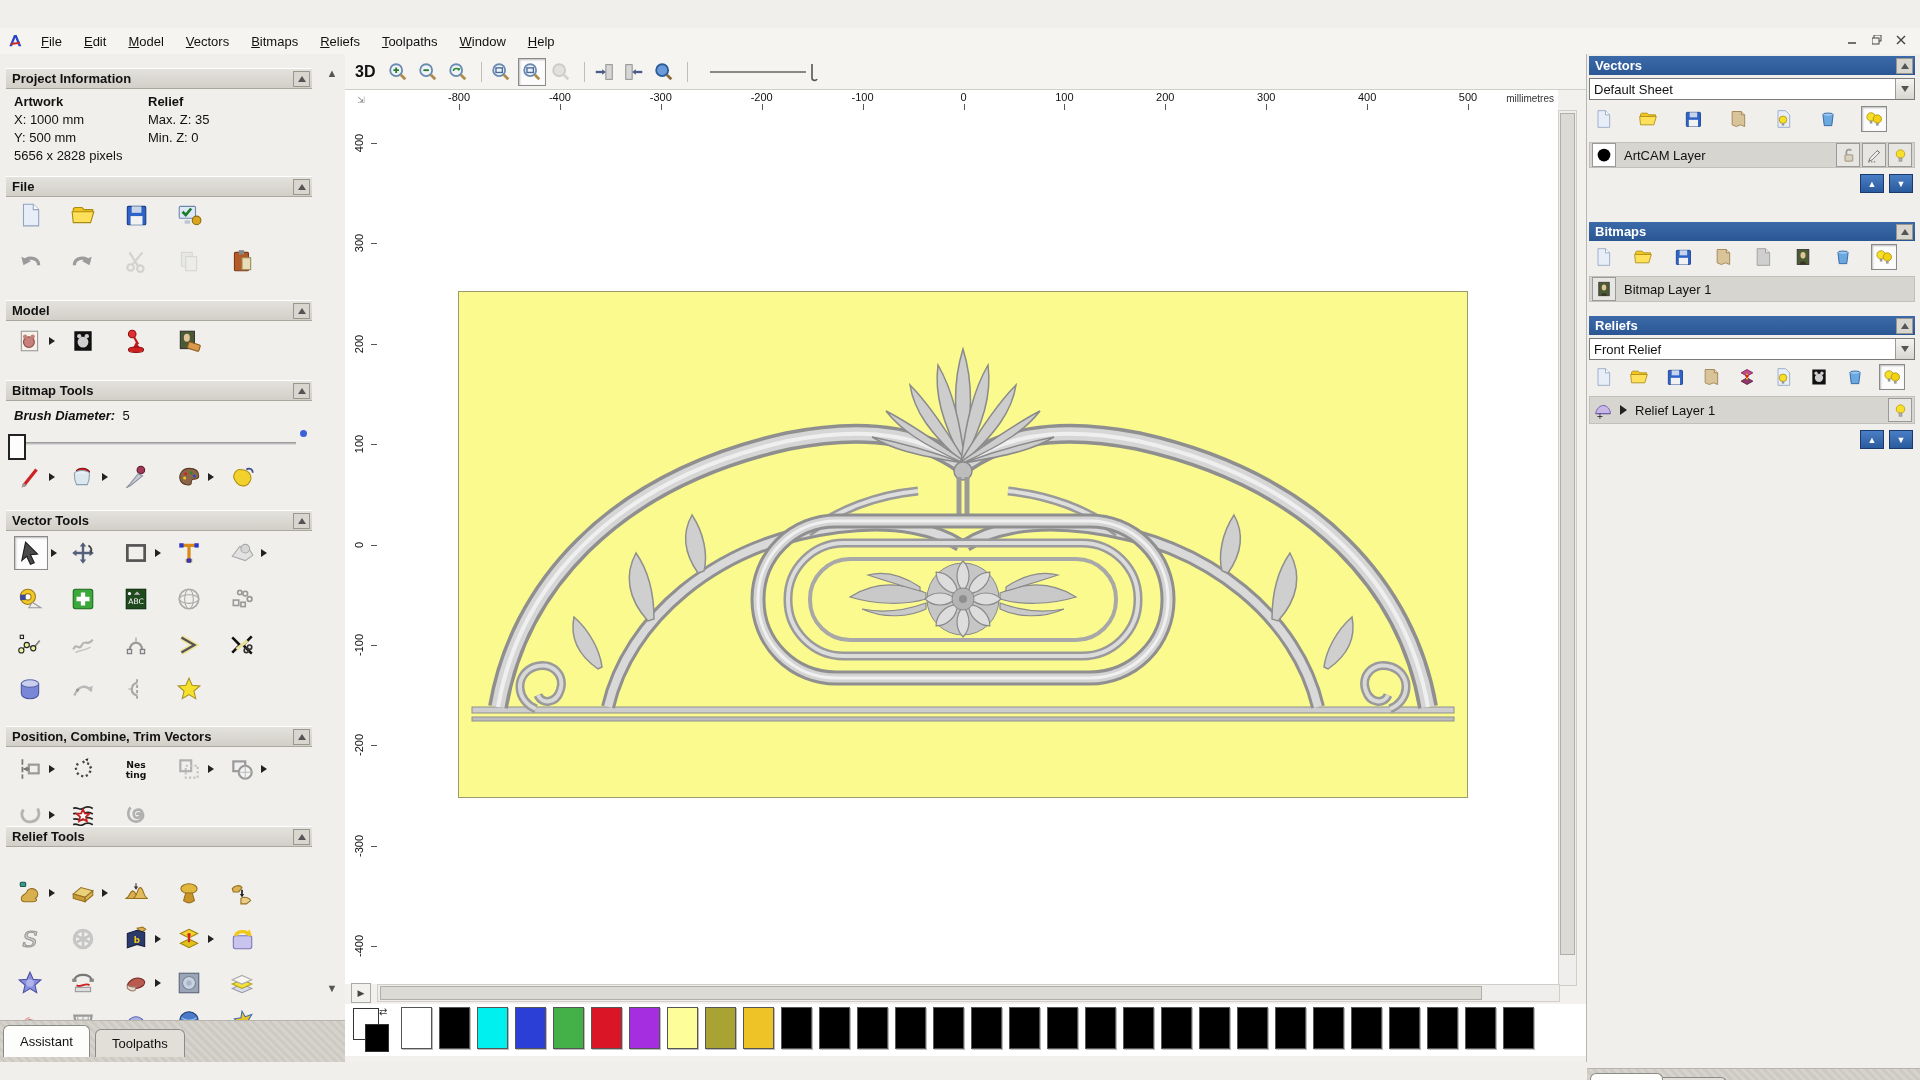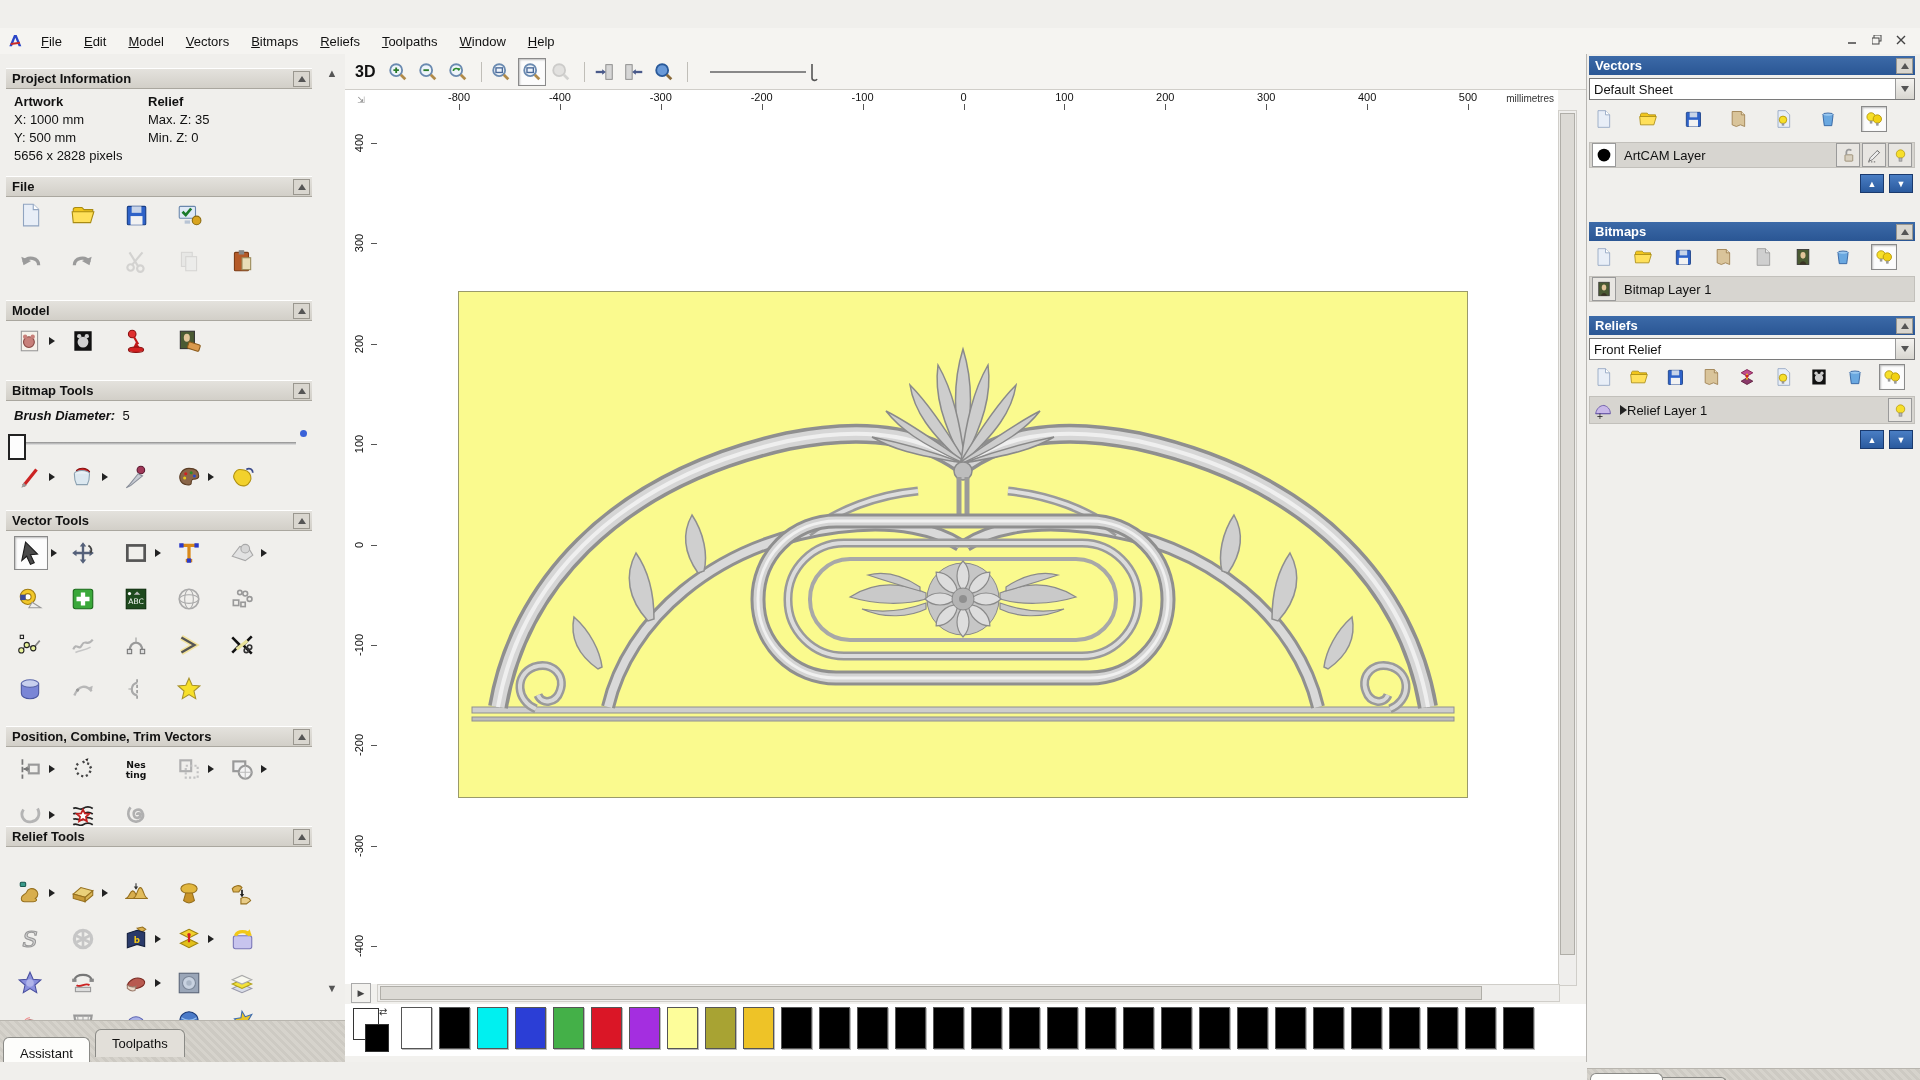--- a/index.html
+++ b/index.html
@@ -1088,21 +1088,21 @@
           </span>
         </span>
       </div>
 
     <div id="lp-scroll">
       <div class="scrarr" style="top:0">▲</div>
       <div class="scrarr" style="top:915px">▼</div>
     </div>
 
     <div id="lp-tabstrip">
-      <div class="tab active" style="left:3px;top:16px">Assistant</div>
+      <div class="tab active" style="left:3px;top:4px">Assistant</div>
       <div class="tab" style="left:95px;top:8px">Toolpaths</div>
     </div>
   </div>
 
   <div id="center">
     <div id="canvas-toolbar" class="tb">
       <span id="btn-3d">3D</span>
       <div class="trow tb" style="position:static;display:flex;width:auto">
           <span class="slot" style="width: 30px;">
             <span class="tcell">
@@ -1611,21 +1611,21 @@
           </span>
         </span>
       </div>
     <div class="layerrow" style="top:342px;height:28px">
       <span class="lrbox" style="border:none;background:transparent">
           <svg class="ic" style="width:22px;height:22px" viewBox="0 0 24 24">
             <use href="#y-reliefthumb"></use>
           </svg>
         </span>
       <span style="margin-left:6px;width:0;height:0;border-top:5px solid transparent;border-bottom:5px solid transparent;border-left:7px solid #222"></span>
-      <span style="margin-left:0;flex:1">Relief Layer 1</span>
+      <span style="margin-left:8px;flex:1">Relief Layer 1</span>
       <span class="lrbox" style="margin-right:2px">
           <svg class="ic" style="width:17px;height:17px" viewBox="0 0 24 24">
             <use href="#y-bulb"></use>
           </svg>
         </span>
     </div>
     <div class="updown" style="top:376px;right:8px">
       <span class="udbtn">▲</span>
       <span class="udbtn">▼</span>
     </div>

